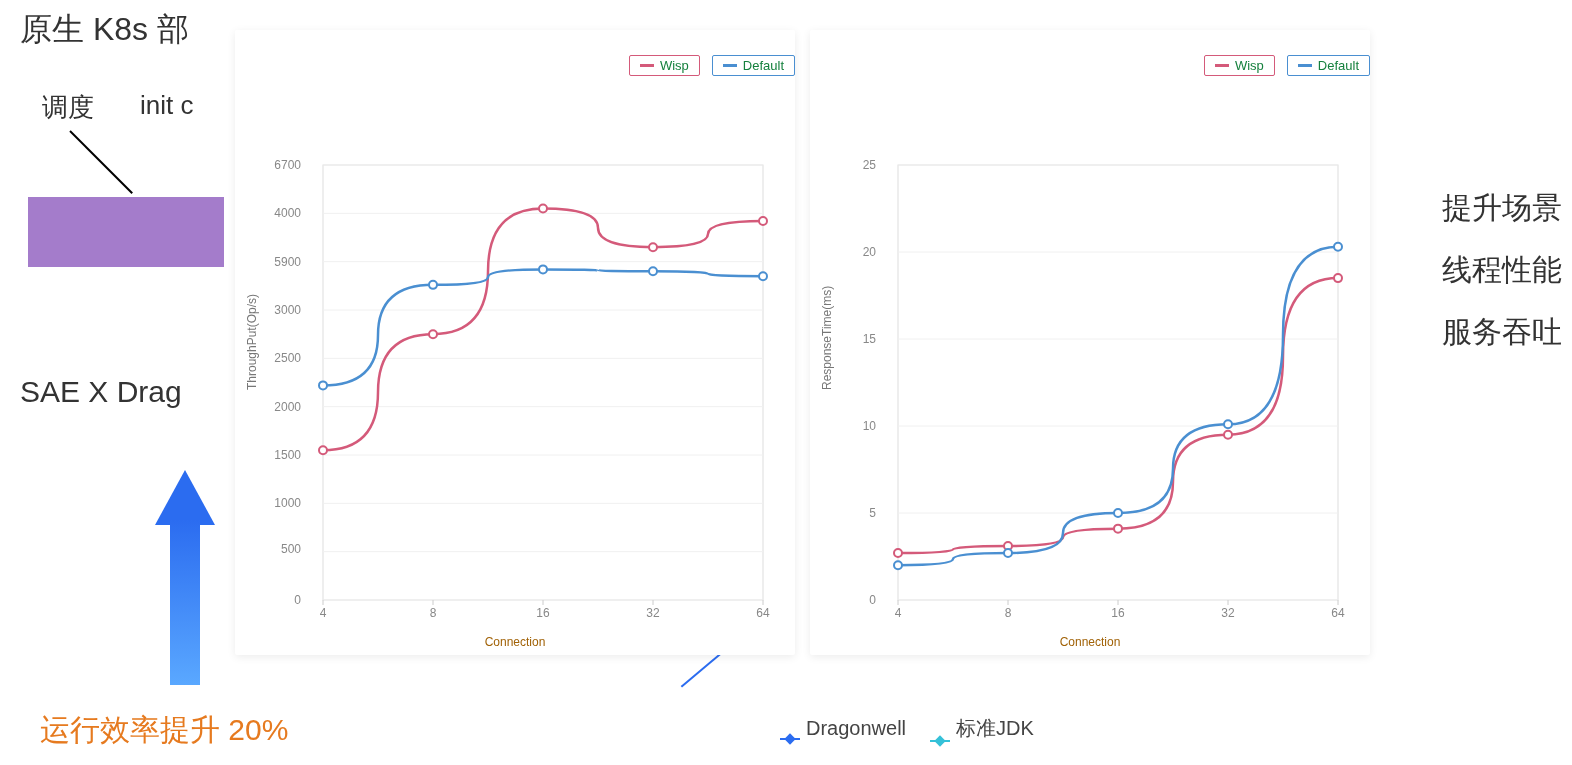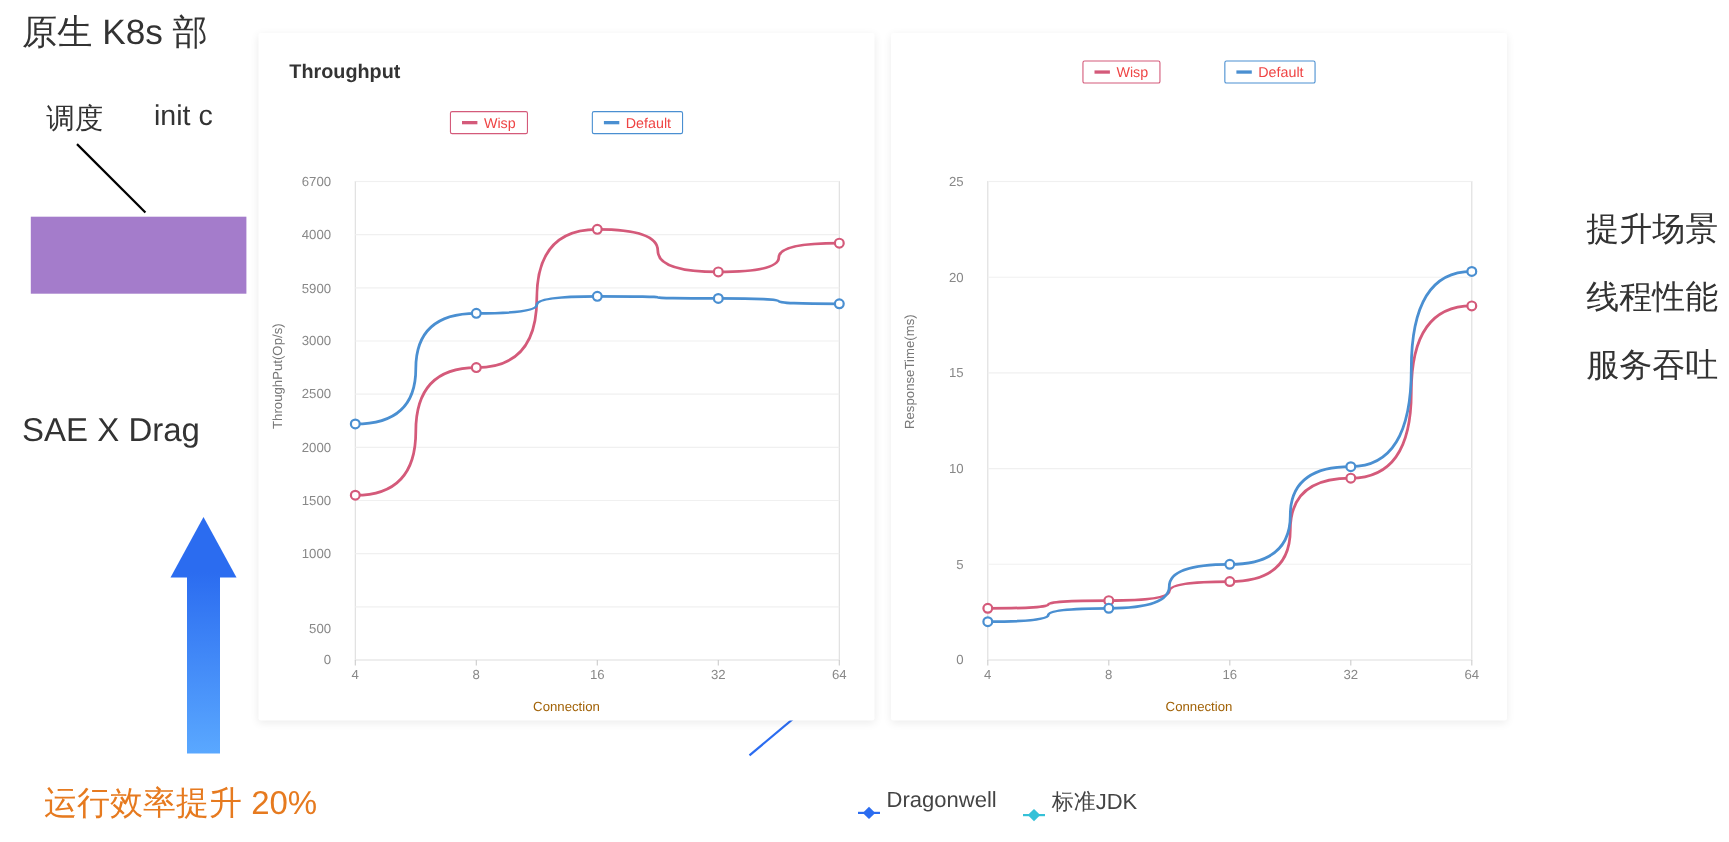--- a/index.html
+++ b/index.html
@@ -25,29 +25,29 @@
     box-shadow: 0 2px 8px rgba(0,0,0,0.08);
     border-radius: 2px;
   }
   .chart-card.left { left: 235px; }
   .chart-card.right { left: 810px; }
   .chart-title {
     font-size: 18px; font-weight: 600; color: #333;
     padding: 25px 0 0 28px;
   }
   .legend-row {
-    display: flex; justify-content: center; gap: 22px;
-    margin-top: 25px; font-size: 13px; color: #ef4444;
+    display: flex; justify-content: flex-end; gap: 12px;
+    margin-top: 25px; font-size: 13px; color: #15803d;
   }
   .legend-chip {
     display: inline-flex; align-items: center; gap: 6px;
     border: 1px solid; padding: 2px 10px; border-radius: 2px;
   }
   .legend-chip.wisp { border-color: #d45a7a; }
-  .legend-chip.def  { border-color: #4a8fd1; margin-left: 36px; }
+  .legend-chip.def  { border-color: #4a8fd1; }
   .legend-chip span.sw { width: 14px; height: 3px; display: inline-block; }
   .legend-chip.wisp span.sw { background: #d45a7a; }
   .legend-chip.def  span.sw { background: #4a8fd1; }
 
   .plot-area {
     position: absolute; left: 58px; top: 130px;
     width: 480px; height: 470px;
   }
   .ylabel {
     position: absolute; left: 10px; top: 360px;
@@ -122,21 +122,20 @@
 
 <div class="arrow-up">
   <div class="head"></div>
     <div class="shaft"></div>
 </div>
 <div class="eff-text">运行效率提升 20%</div>
 
 <div class="diag-line"></div>
 
 <div class="chart-card left">
-  <div class="chart-title">Throughput</div>
   <div class="legend-row">
     <div class="legend-chip wisp">
         <span class="sw"></span>
         <span>Wisp</span>
       </div>
     <div class="legend-chip def">
         <span class="sw"></span>
         <span>Default</span>
       </div>
   </div>
@@ -168,21 +167,21 @@
         <path d="M 30 225.39999999999998 Q 85 225.39999999999998 85 175.13333333333333 Q 85 124.86666666666666 140 124.86666666666666 Q 195 124.86666666666666 195 117.13333333333333 Q 195 109.39999999999999 250 109.39999999999999 Q 305 109.39999999999999 305 110.36666666666667 Q 305 111.33333333333334 360 111.33333333333334 Q 415 111.33333333333334 415 113.75 Q 415 116.16666666666666 470 116.16666666666666" class="series" stroke="#4a8fd1"></path>
         <circle cx="30" cy="225.39999999999998" class="pt" stroke="#4a8fd1"></circle>
         <circle cx="140" cy="124.86666666666666" class="pt" stroke="#4a8fd1"></circle>
         <circle cx="250" cy="109.39999999999999" class="pt" stroke="#4a8fd1"></circle>
         <circle cx="360" cy="111.33333333333334" class="pt" stroke="#4a8fd1"></circle>
         <circle cx="470" cy="116.16666666666666" class="pt" stroke="#4a8fd1"></circle>
       </svg>
   </div>
   <div class="xlabel">Connection</div>
 <div class="ytick" style="top: 570px;">0</div>
-    <div class="ytick" style="top: 541px;">500</div>
+    <div class="ytick" style="top: 519px;">500</div>
     <div class="ytick" style="top: 473.333px;">1000</div>
     <div class="ytick" style="top: 425px;">1500</div>
     <div class="ytick" style="top: 376.667px;">2000</div>
     <div class="ytick" style="top: 328.333px;">2500</div>
     <div class="ytick" style="top: 280px;">3000</div>
     <div class="ytick" style="top: 231.667px;">5900</div>
     <div class="ytick" style="top: 183.333px;">4000</div>
     <div class="ytick" style="top: 135px;">6700</div>
     <div class="xtick" style="left: 88px; top: 576px;">4</div>
     <div class="xtick" style="left: 198px; top: 576px;">8</div>

